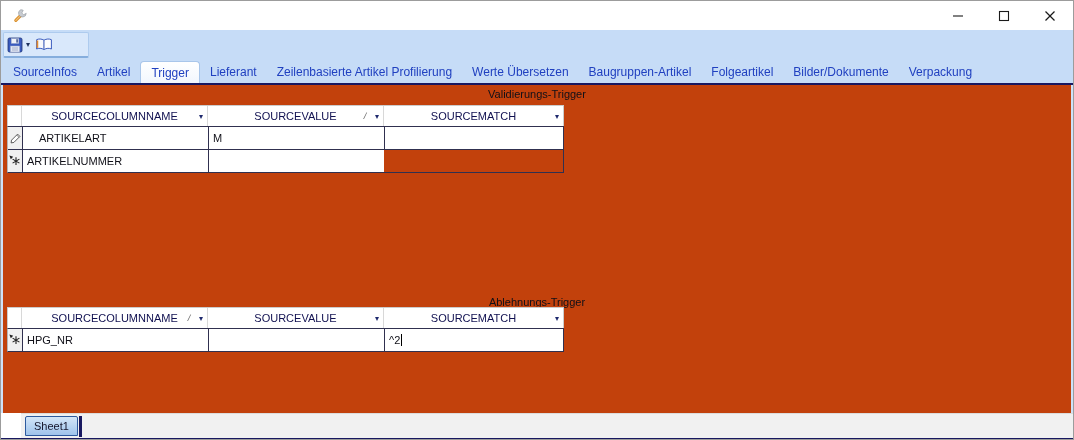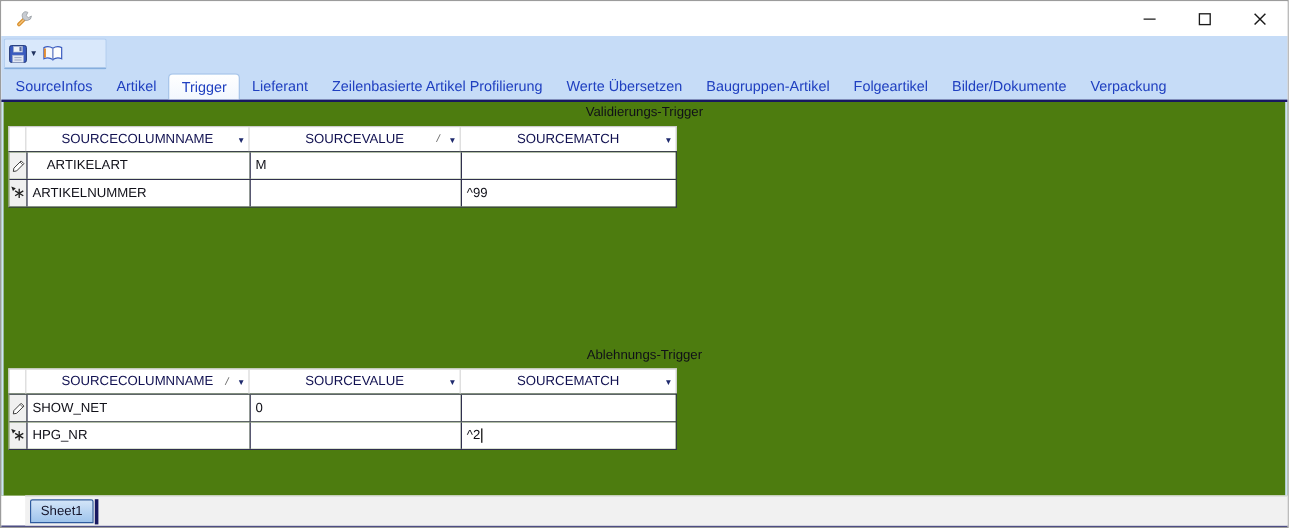--- a/index.html
+++ b/index.html
@@ -16,21 +16,21 @@
   .tool-island{position:absolute;left:2px;top:2px;width:86px;height:26px;background:#d9e8fb;border:1px solid #aecbee;border-bottom:2px solid #86aedd;border-radius:2px;display:flex;align-items:center;box-sizing:border-box;}
   .tool-btn{display:flex;align-items:center;justify-content:center;height:22px;padding:0 3px;}
   .dd-arrow{font-size:8px;color:#20335f;margin:0 2px 0 0;}
 
   
   .tabstrip{height:23px;background:#c6dcf7;display:flex;align-items:stretch;padding-left:2px;border-bottom:2px solid #181860;box-sizing:content-box;position:relative;}
   .tab{display:flex;align-items:center;padding:0 10px;font-size:12px;color:#2040c0;white-space:nowrap;cursor:default;}
   .tab.selected{background:linear-gradient(#ffffff,#f2f7fe);border:1px solid #a9c6ea;border-bottom:none;border-radius:4px 4px 0 0;margin-top:1px;}
 
   
-  .content{position:relative;height:328px;background:#4d7c0f;border-left:2px solid #cfe2f8;border-right:2px solid #cfe2f8;}
+  .content{position:relative;height:328px;background:#c2410c;border-left:2px solid #cfe2f8;border-right:2px solid #cfe2f8;}
   .grid-title{position:absolute;left:0;right:0;text-align:center;font-size:11px;color:#101018;}
   .grid-block{position:absolute;left:4px;}
 
   .g-hrow{display:flex;height:20px;border:1px solid #cccccc;border-bottom:none;box-sizing:content-box;background:#ffffff;}
   .g-corner{width:14px;border-right:1px solid #d8d8d8;box-sizing:border-box;}
   .g-hcell{position:relative;display:flex;align-items:center;justify-content:center;font-size:11px;color:#101050;border-right:1px solid #d8d8d8;box-sizing:border-box;white-space:nowrap;cursor:default;}
   .g-hcell:last-child{border-right:none;}
   .h-arrow{position:absolute;right:4px;top:50%;transform:translateY(-46%);font-size:8px;color:#1f2a6e;}
   .h-sort{position:absolute;right:16px;top:50%;transform:translateY(-55%) skewX(-12deg);font-size:9px;color:#666;}
 
@@ -166,62 +166,42 @@
                 </g>
                 <path d="M0.4 0.4 L4.2 1.8 L1.8 4.2 Z" fill="#1f1f1f"></path>
               </svg>
             </div>
             <div class="g-cell" style="width: 186px;">
               <span>ARTIKELNUMMER</span>
             </div>
             <div class="g-cell" style="width: 176px;">
               <span></span>
             </div>
-            <div class="g-cell" style="width: 179px;">
-              <span>^99</span>
-            </div>
-          </div>
-        </div>
-      </div>
-      <div class="grid-title" style="top: 205px;">Ablehnungs-Trigger</div>
+          </div>
+        </div>
+      </div>
+      <div class="grid-title" style="top: 211px;">Ablehnungs-Trigger</div>
       <div class="grid-block" style="top: 222px;">
         <div class="g-hrow">
           <div class="g-corner"></div>
           <div class="g-hcell" style="width: 186px;">
             <span>SOURCECOLUMNNAME</span>
             <span class="h-sort">/</span>
             <span class="h-arrow">▾</span>
           </div>
           <div class="g-hcell" style="width: 176px;">
             <span>SOURCEVALUE</span>
             <span class="h-arrow">▾</span>
           </div>
           <div class="g-hcell" style="width: 179px;">
             <span>SOURCEMATCH</span>
             <span class="h-arrow">▾</span>
           </div>
         </div>
         <div class="g-body">
-          <div class="g-row">
-            <div class="g-rowhead">
-              <svg viewBox="0 0 12 12" width="11" height="11">
-                <path d="M8.3 1.2 L10.8 3.7 L4.2 10.3 L1.2 10.8 L1.7 7.8 Z" fill="#ffffff" stroke="#3a3a3a" stroke-width="0.9"></path>
-                <path d="M7.3 2.2 L9.8 4.7" stroke="#3a3a3a" stroke-width="0.7"></path>
-              </svg>
-            </div>
-            <div class="g-cell" style="width: 186px;">
-              <span>SHOW_NET</span>
-            </div>
-            <div class="g-cell" style="width: 176px;">
-              <span>0</span>
-            </div>
-            <div class="g-cell" style="width: 179px;">
-              <span></span>
-            </div>
-          </div>
           <div class="g-row">
             <div class="g-rowhead">
               <svg viewBox="0 0 12 12" width="12" height="12">
                 <g stroke="#1f1f1f" stroke-width="1.1">
                   <line x1="7" y1="2.2" x2="7" y2="10"></line>
                   <line x1="3.6" y1="4.1" x2="10.4" y2="8.1"></line>
                   <line x1="3.6" y1="8.1" x2="10.4" y2="4.1"></line>
                 </g>
                 <path d="M0.4 0.4 L4.2 1.8 L1.8 4.2 Z" fill="#1f1f1f"></path>
               </svg>

